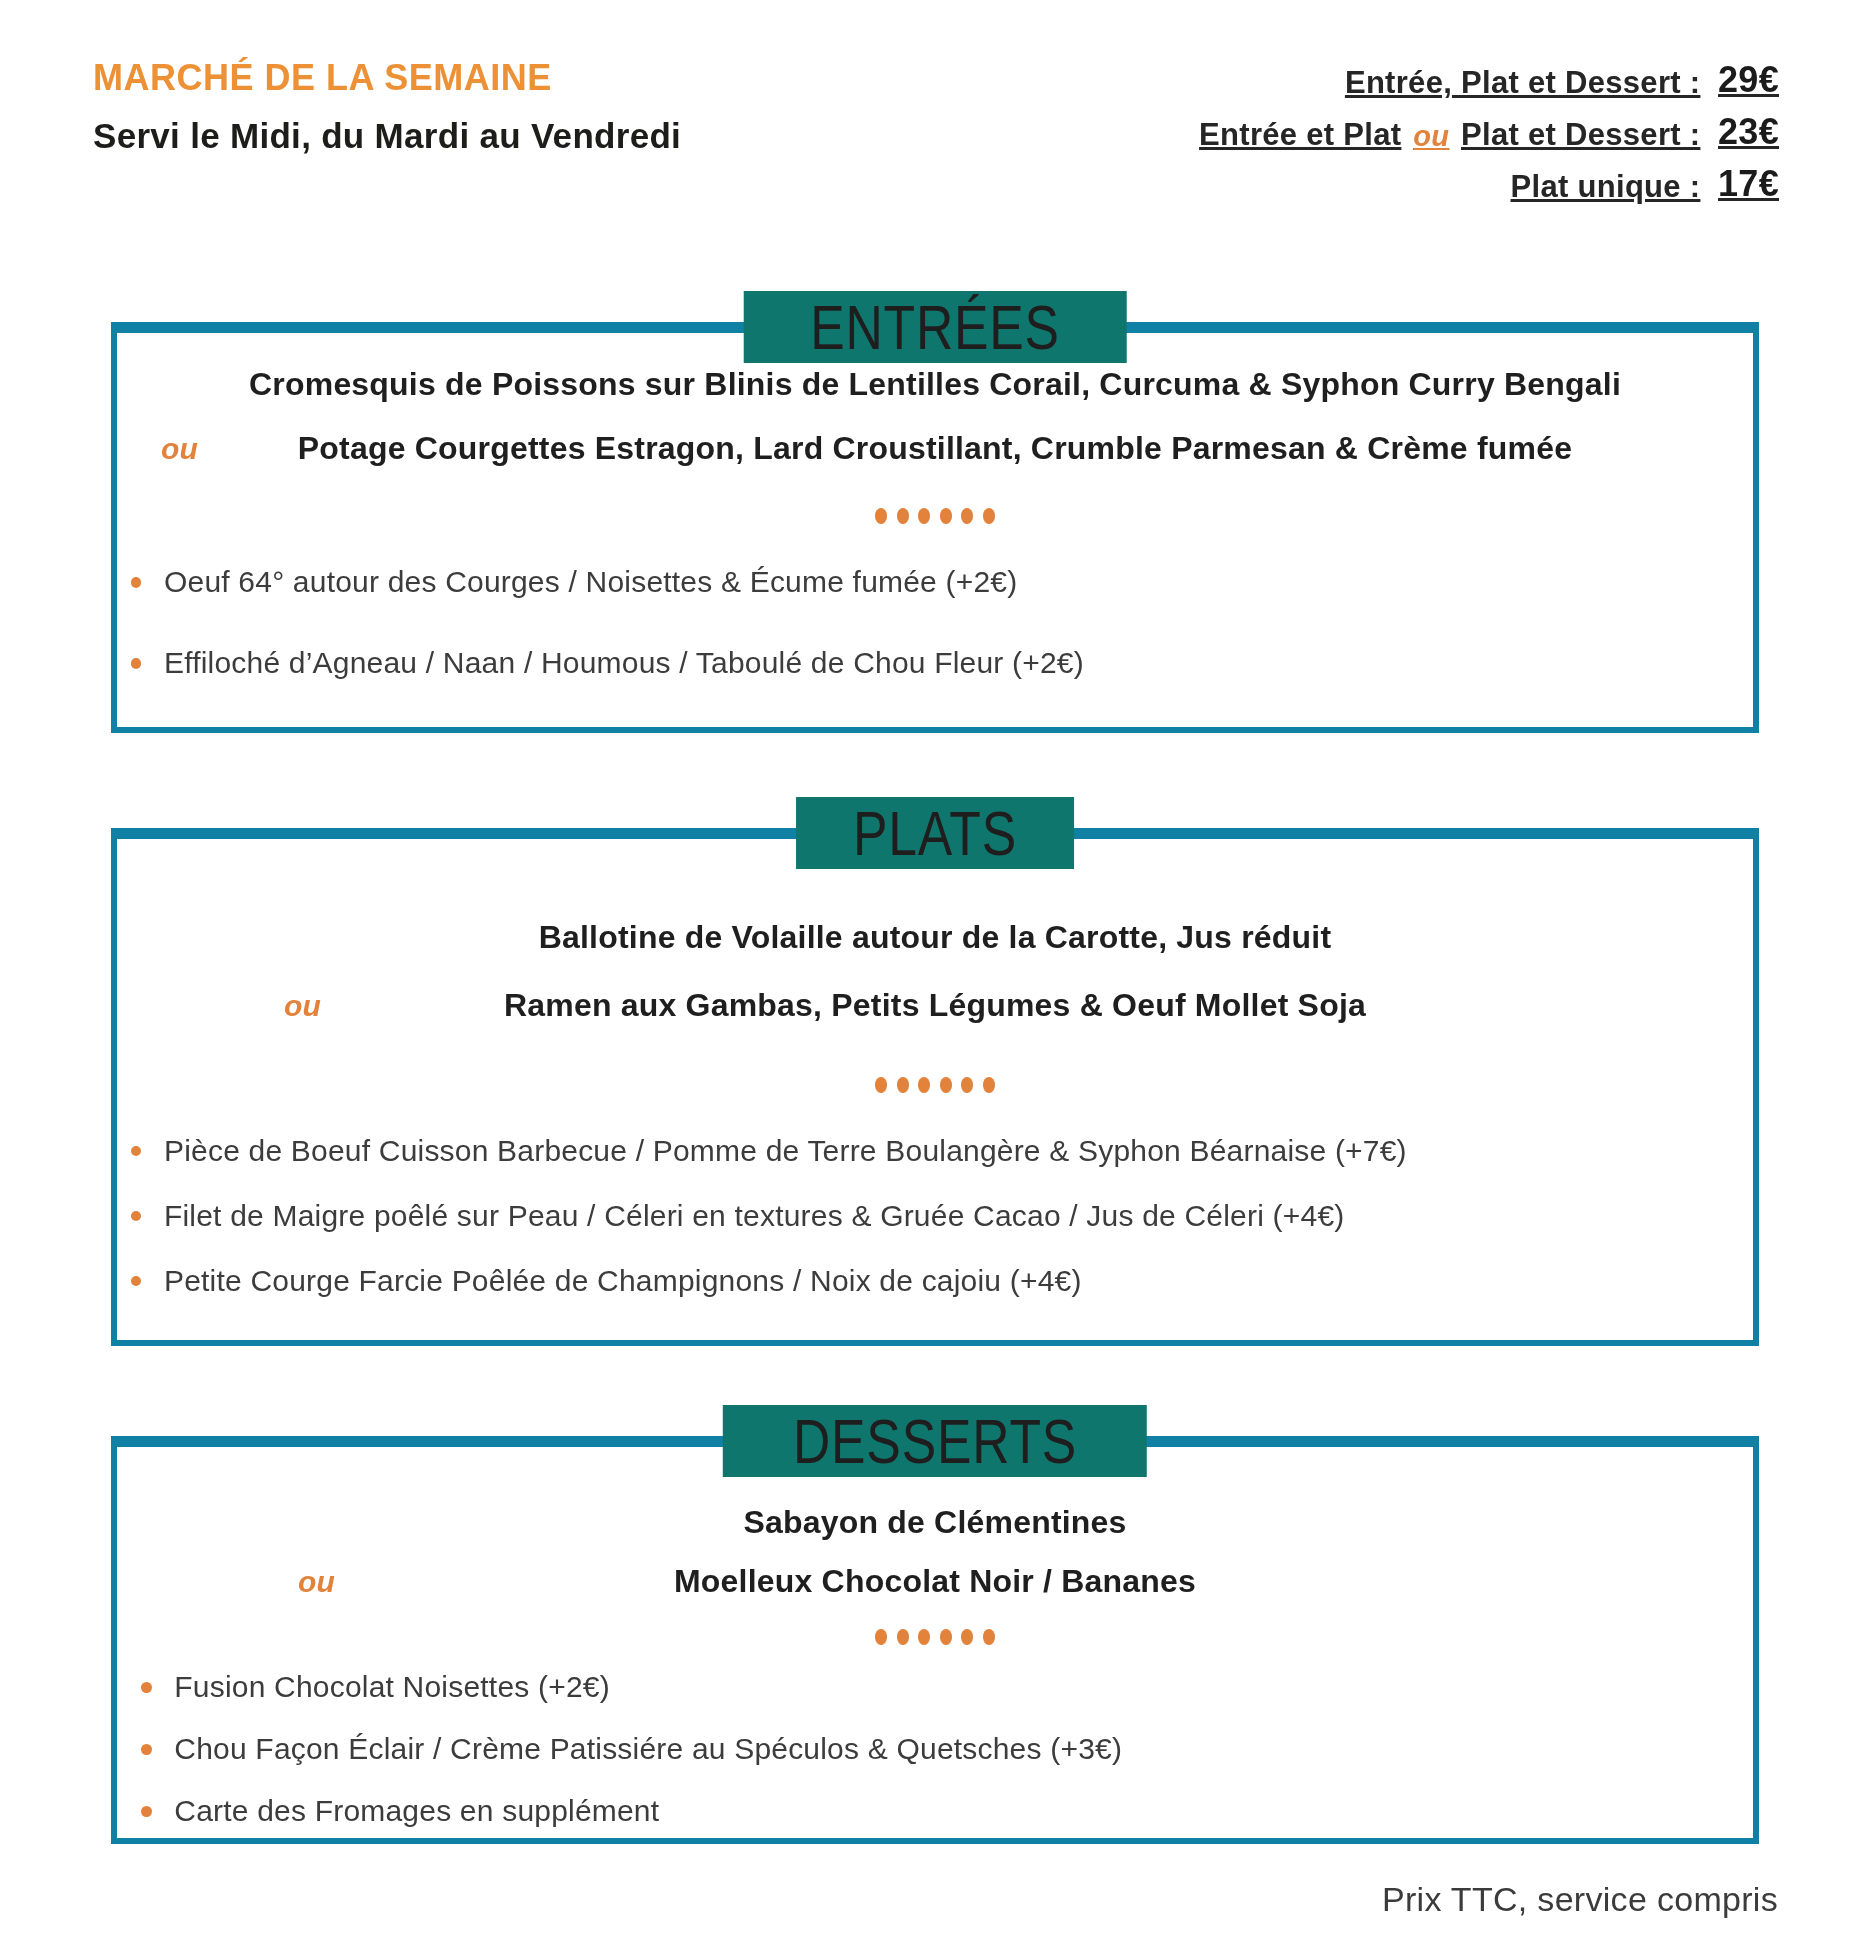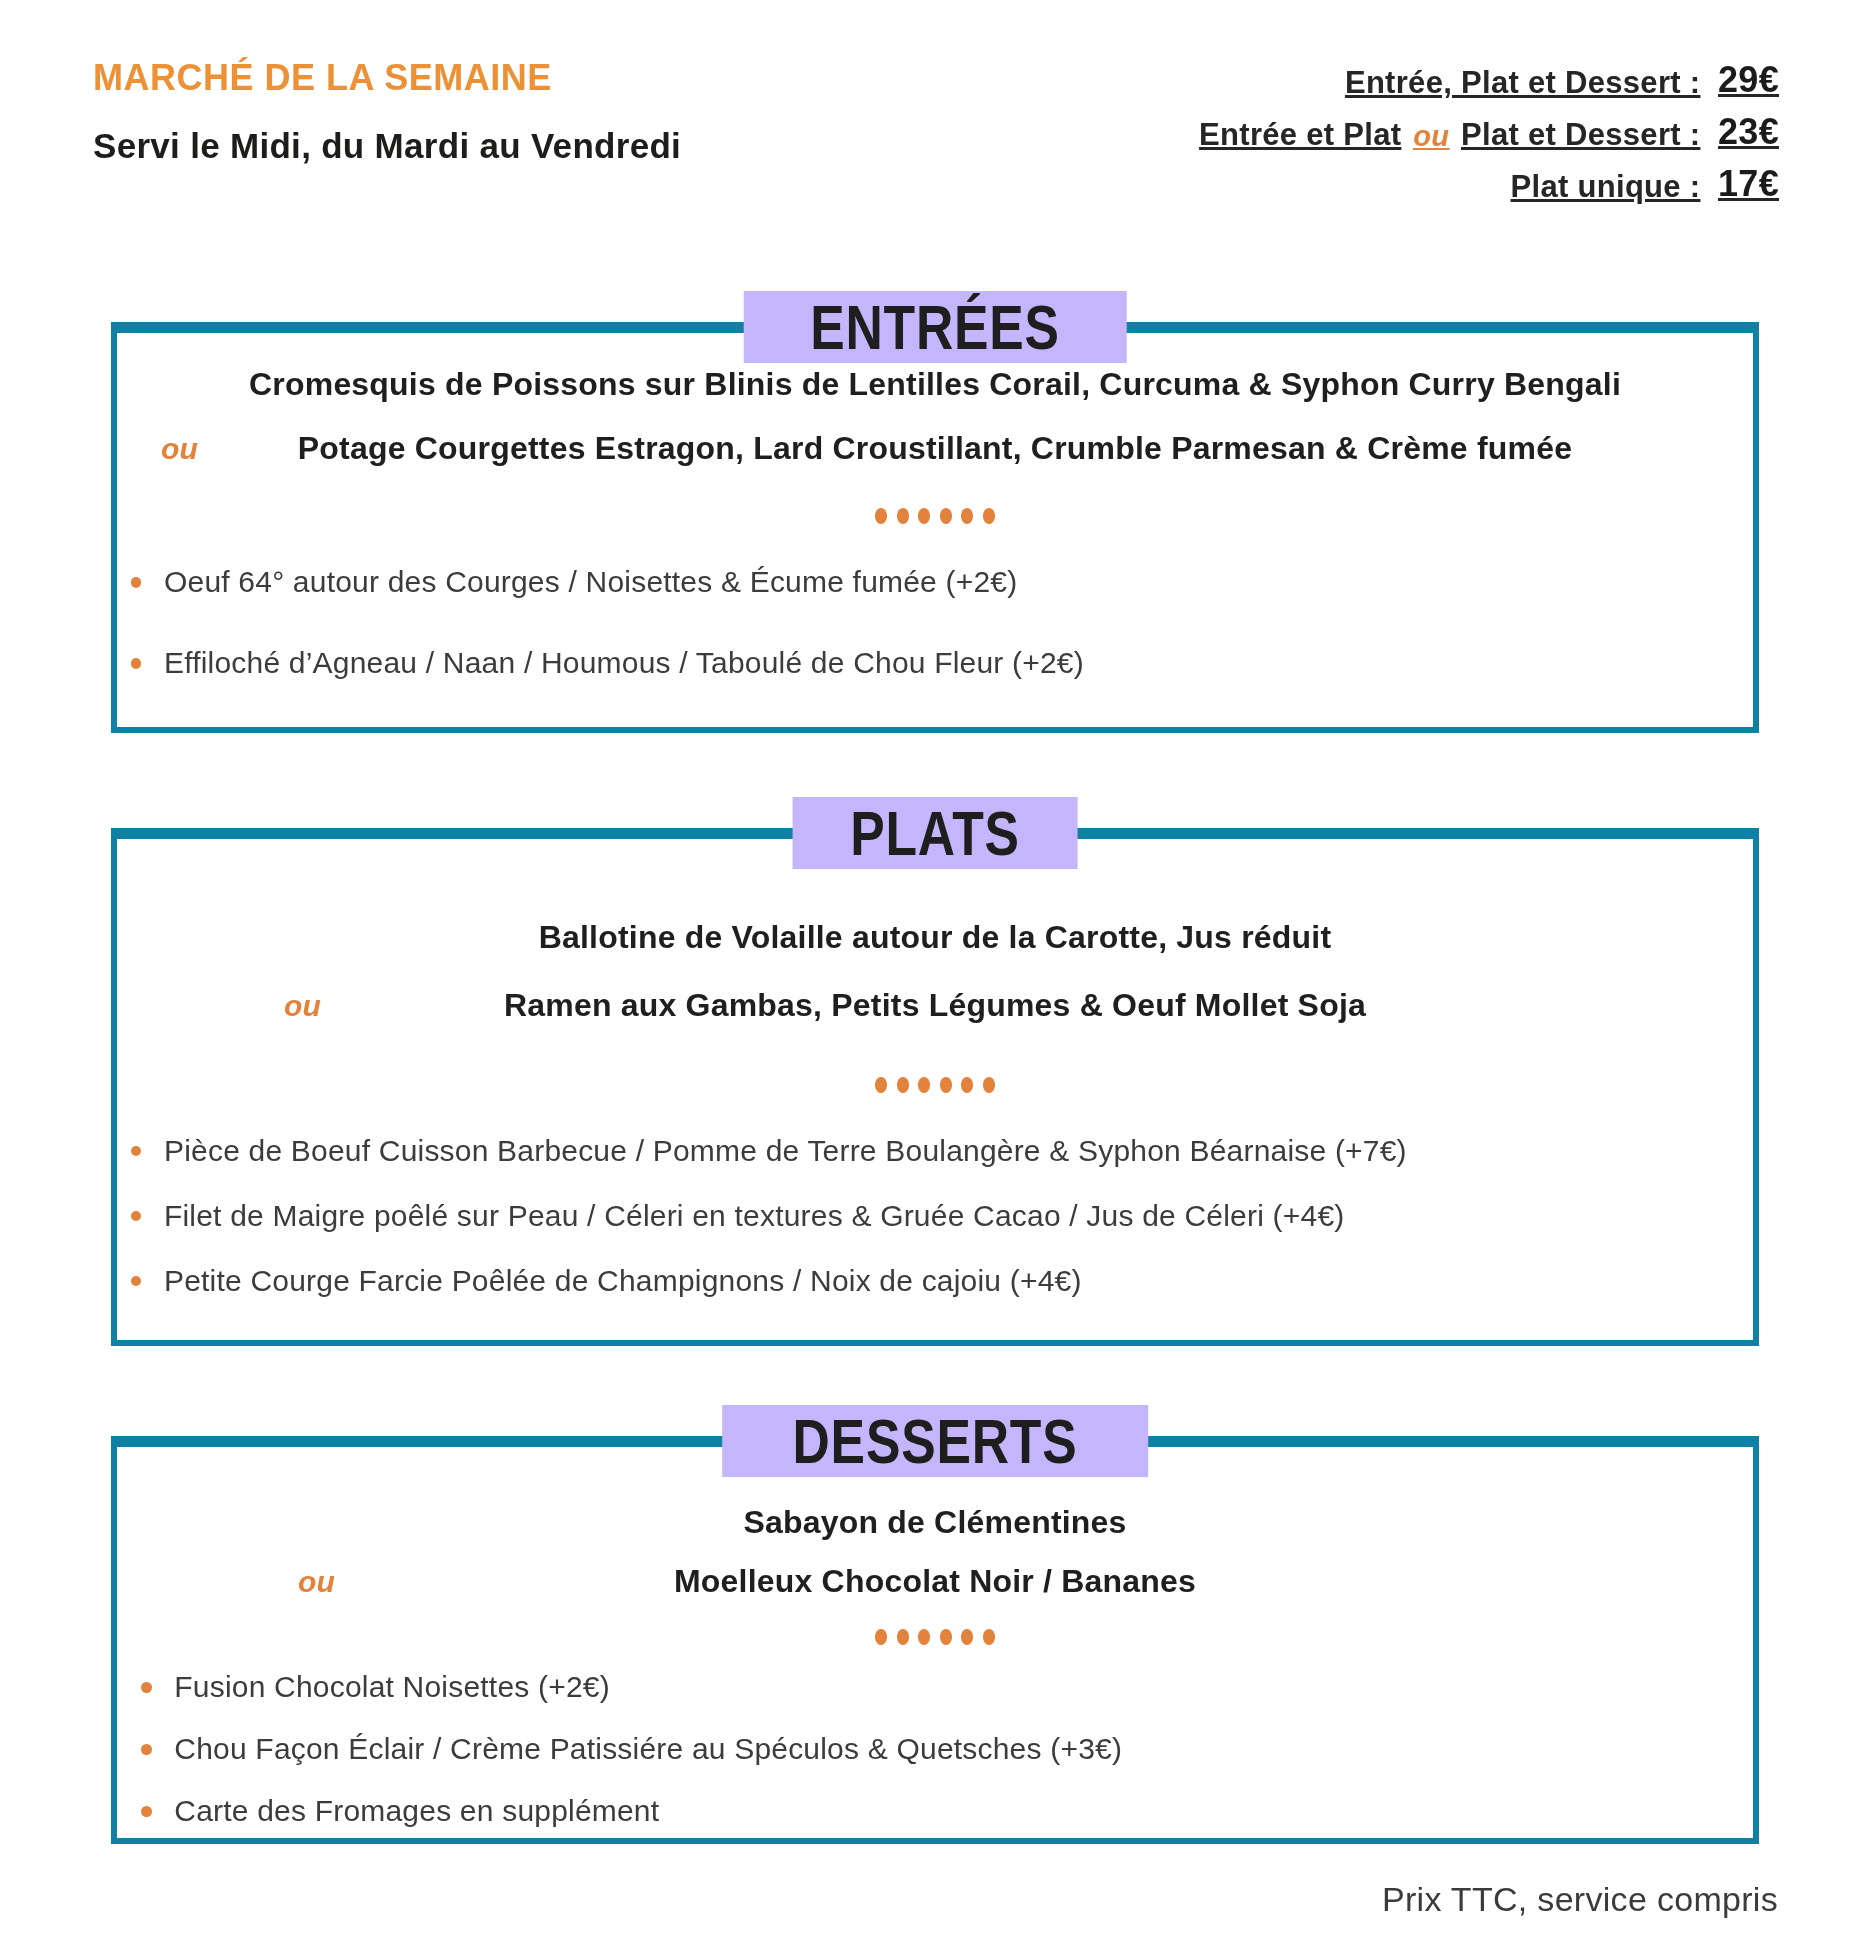--- a/index.html
+++ b/index.html
@@ -11,21 +11,21 @@
     color:#1f1f1f;
     overflow:hidden;
   }
 
   
   .header { position:absolute; left:93px; top:57px; }
   .header-title {
     color:#EC9136; font-size:36px; font-weight:800; letter-spacing:0.5px;
   }
   .header-sub {
-    color:#1d1d1b; font-size:35px; font-weight:800; margin-top:27px; letter-spacing:0.3px;
+    color:#1d1d1b; font-size:35px; font-weight:800; margin-top:17px; letter-spacing:0.3px;
   }
 
   
   .pricing { position:absolute; top:59px; right:92px; }
   .price-row {
     display:flex; justify-content:flex-end; align-items:flex-end;
     font-size:31px; font-weight:800; color:#262626; margin-bottom:9.8px;
     letter-spacing:0.3px;
     text-decoration:underline;
   }
@@ -41,22 +41,22 @@
     position:absolute; left:111px; width:1648px;
     border:6.9px solid #1080A5; border-top:11.8px solid #1080A5;
   }
   #box-entrees  { top:322px; height:411px; }
   #box-plats    { top:828px; height:518px; }
   #box-desserts { top:1436px; height:408px; }
 
   .box-title {
     position:absolute; top:-5.9px; left:50%;
     transform:translate(-50%,-50%);
-    background:#c4b5fd; padding:0 39px; white-space:nowrap;
-    font-size:63px; font-weight:700; color:#1e1e1e;
+    background:#0f766e; padding:0 39px; white-space:nowrap;
+    font-size:63px; font-weight:400; color:#1e1e1e;
   }
   .box-title .condense { display:inline-block; transform:scaleX(.82); letter-spacing:1px; }
 
   
   .main-row {
     position:relative; text-align:center;
     font-size:32px; font-weight:800; color:#1f1f1f; letter-spacing:0.2px;
   }
   .ou-tag {
     position:absolute; top:2px;

